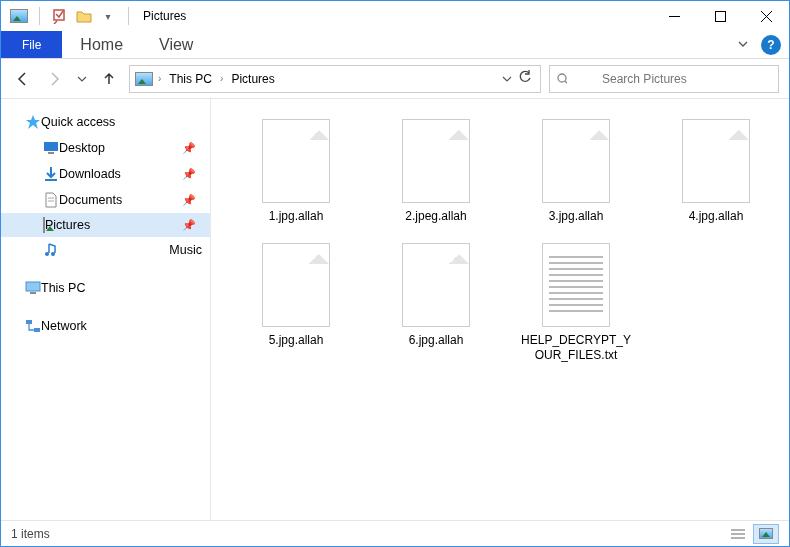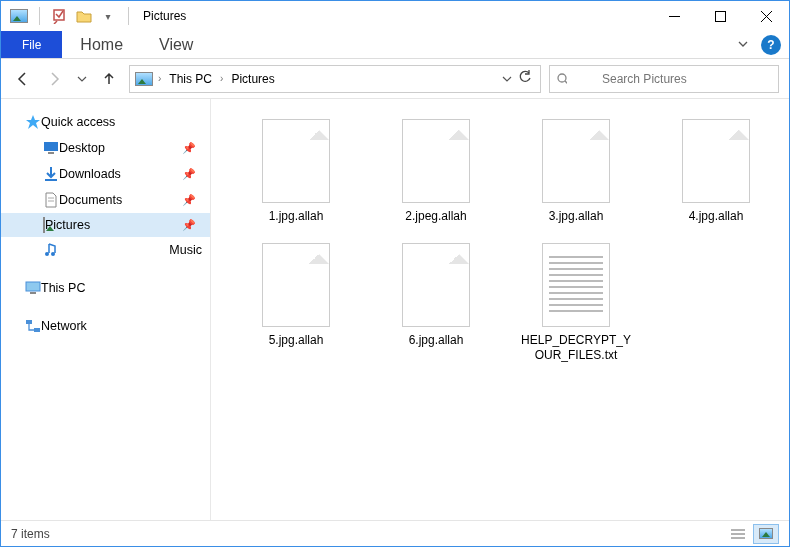--- a/index.html
+++ b/index.html
@@ -268,21 +268,21 @@
               <div class="line"></div>
               <div class="line"></div>
             </div>
             <div class="file-name">HELP_DECRYPT_YOUR_FILES.txt</div>
           </div>
         </div>
     </div>
   </div>
 
   <div class="statusbar">
-    <span>7 items</span>
+    <span>1 items</span>
     <div class="status-right">
       <div class="view-btn">
         <svg width="14" height="12">
             <line x1="0" y1="2" x2="14" y2="2" stroke="#666"></line>
             <line x1="0" y1="6" x2="14" y2="6" stroke="#666"></line>
             <line x1="0" y1="10" x2="14" y2="10" stroke="#666"></line>
           </svg>
       </div>
       <div class="view-btn active">
         <span class="pic-icon-sm" style="width:14px;height:11px;"></span>

